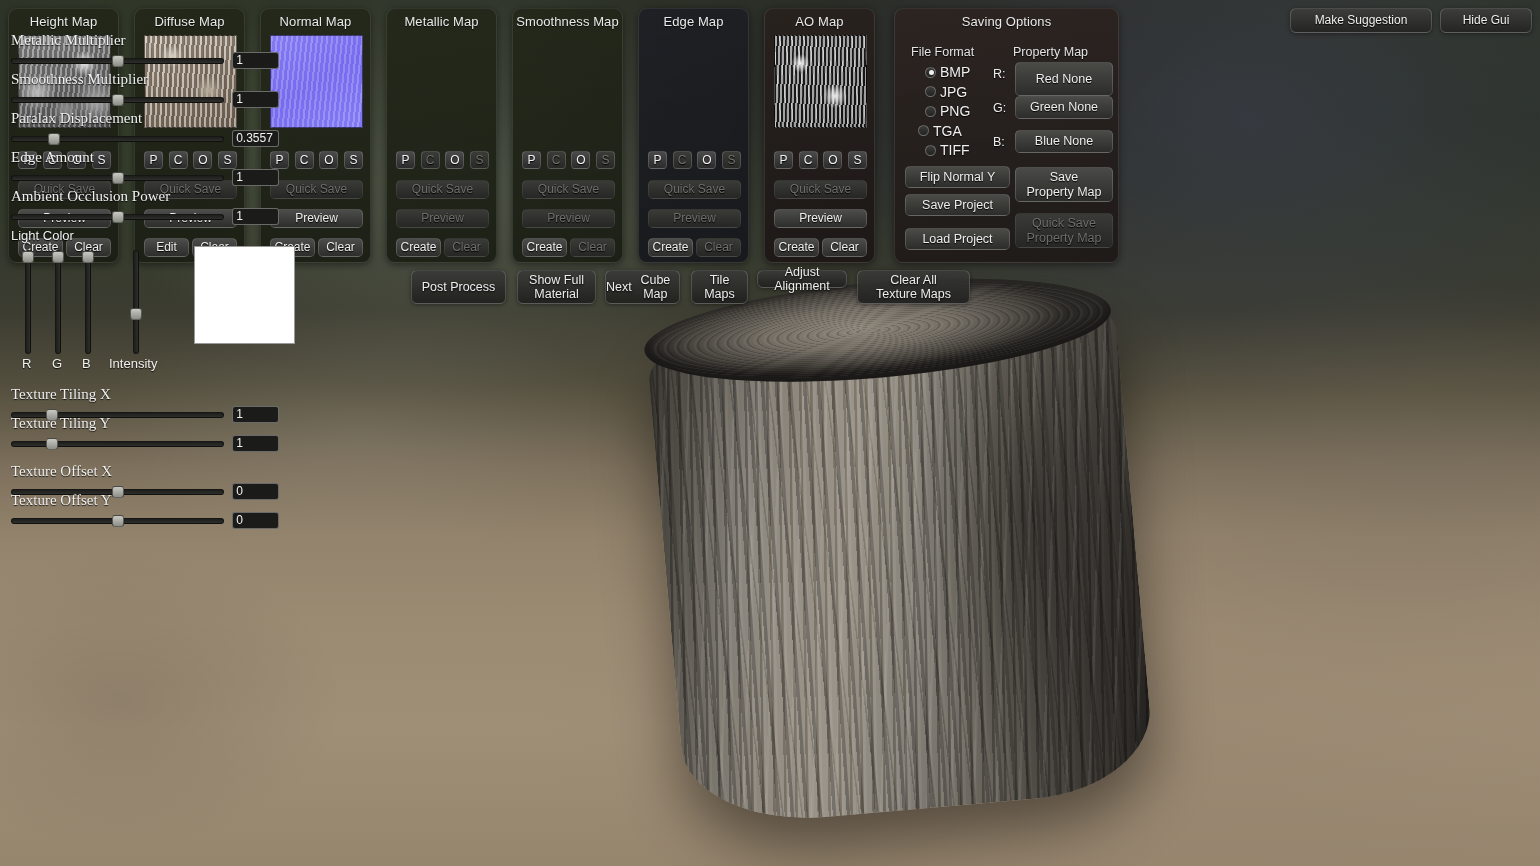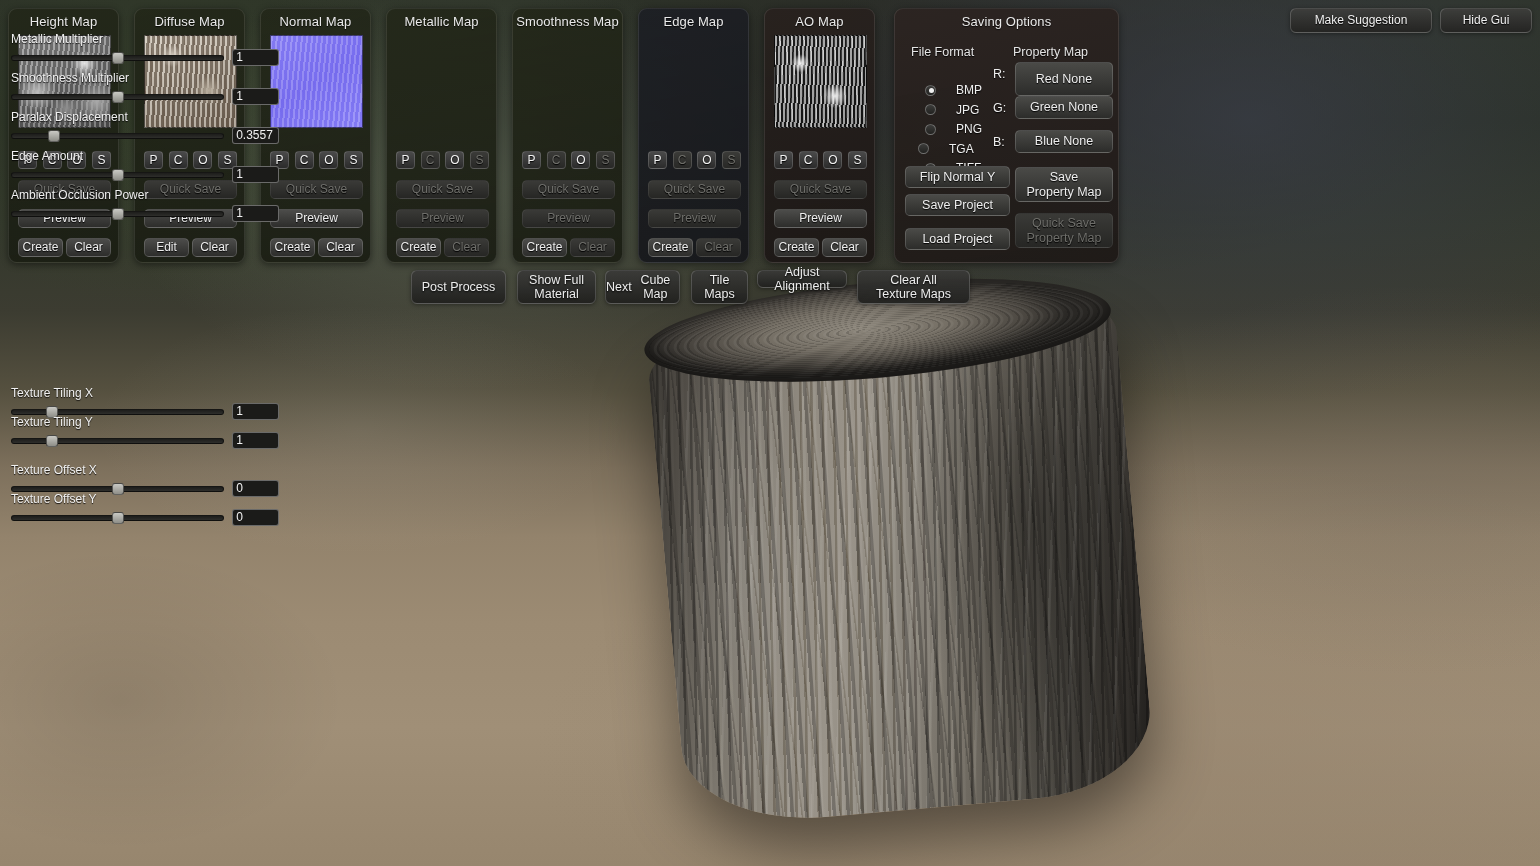--- a/index.html
+++ b/index.html
@@ -246,25 +246,24 @@
     width: 225px; height: 255px;
     background: linear-gradient(170deg, rgba(44,36,33,0.93), rgba(30,25,23,0.95));
   }
   .so-col-head {
     position: absolute;
     color: #e4e4e4; font-size: 12.5px;
     text-shadow: 0 1px 1px #000;
   }
   .radio-item {
     position: absolute;
-    display: flex; align-items: center; gap: 20px;
-    color: #efefef; font-size: 12px;
-    text-shadow: 0 1px 1px #000;
-    cursor: pointer;
-    margin-top: 19px;
+    display: flex; align-items: center; gap: 4px;
+    color: #efefef; font-size: 14px;
+    text-shadow: 0 1px 1px #000;
+    cursor: pointer;
   }
   .radio-dot {
     width: 11px; height: 11px;
     border-radius: 50%;
     background: linear-gradient(180deg, #3c3c3a, #222220);
     border: 1px solid rgba(255,255,255,0.28);
     position: relative;
   }
   .radio-item.selected .radio-dot::after {
     content:"";
@@ -318,23 +317,24 @@
     border-radius: 9px 9px 0 0;
     background: linear-gradient(180deg, rgba(132,132,124,0.55), rgba(92,92,84,0.25));
     color: #f3f3f3;
     font-size: 13px;
     text-align: center;
     line-height: 20px;
     text-shadow: 0 1px 1px rgba(0,0,0,0.8);
   }
   .slider-group { position: absolute; left: 11px; width: 268px; }
   .slider-label {
-    color: #f0f0f0; font-size: 12px;
+    color: #f0f0f0; font-size: 15px;
     text-shadow: 0 1px 1px rgba(0,0,0,0.85);
     margin-bottom: 3px;
+    font-family: Liberation Serif, serif;
   }
   .slider-row { display: flex; align-items: center; }
   .track {
     position: relative;
     width: 214px; height: 6px;
     border-radius: 3px;
     background: linear-gradient(180deg, #1d1d1b, #2e2e2b);
     border: 1px solid rgba(0,0,0,0.5);
     cursor: pointer;
   }
@@ -691,20 +691,42 @@
         <div class="slider-label">Ambient Occlusion Power</div>
         <div class="slider-row">
           <div class="track">
             <div class="thumb-h" style="left: 50%;"></div>
           </div>
           <div class="num-box">1</div>
         </div>
       </div>
     </div>
 
+  <div id="light-color-area">
+    <div class="vlabel" style="left:0px; top:-18px;">Light Color</div>
+    <div id="vsliders">
+        <div class="vtrack" style="left: 14px; top: 4px;">
+          <div class="vthumb" style="top: 0px;"></div>
+        </div>
+        <div class="vlabel" style="left: 11px; top: 110px;">R</div>
+        <div class="vtrack" style="left: 44px; top: 4px;">
+          <div class="vthumb" style="top: 0px;"></div>
+        </div>
+        <div class="vlabel" style="left: 41px; top: 110px;">G</div>
+        <div class="vtrack" style="left: 74px; top: 4px;">
+          <div class="vthumb" style="top: 0px;"></div>
+        </div>
+        <div class="vlabel" style="left: 71px; top: 110px;">B</div>
+        <div class="vtrack" style="left: 122px; top: 4px;">
+          <div class="vthumb" style="top: 57.04px;"></div>
+        </div>
+        <div class="vlabel" style="left: 98px; top: 110px;">Intensity</div>
+      </div>
+    <div id="color-swatch" style="background: rgb(255, 255, 255);"></div>
+  </div>
 
   <div id="fm-tex-sliders">
       <div class="slider-group" style="top: 386px;">
         <div class="slider-label">Texture Tiling X</div>
         <div class="slider-row">
           <div class="track">
             <div class="thumb-h" style="left: 19%;"></div>
           </div>
           <div class="num-box">1</div>
         </div>

